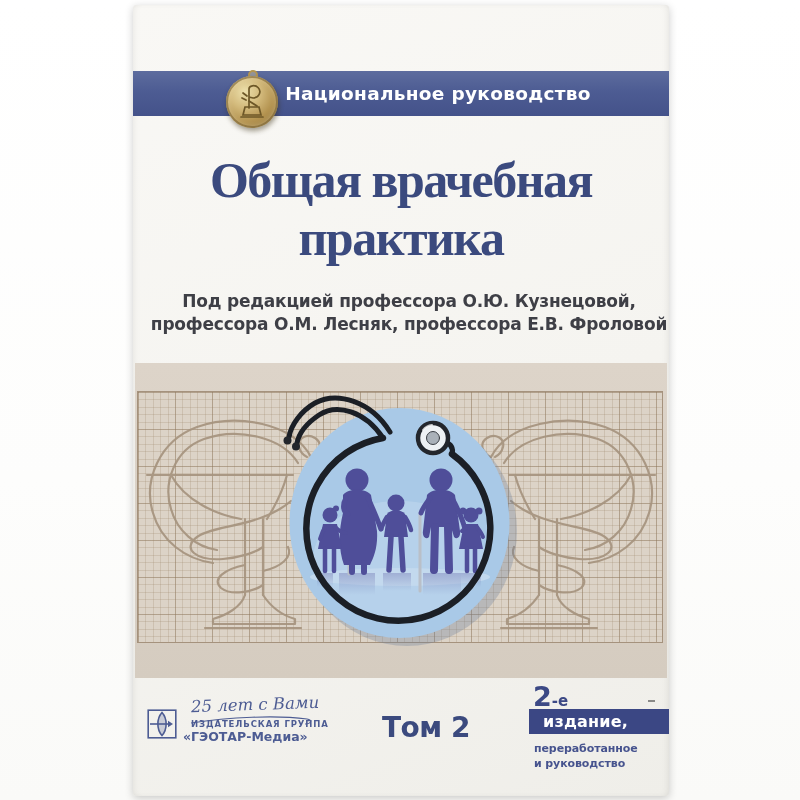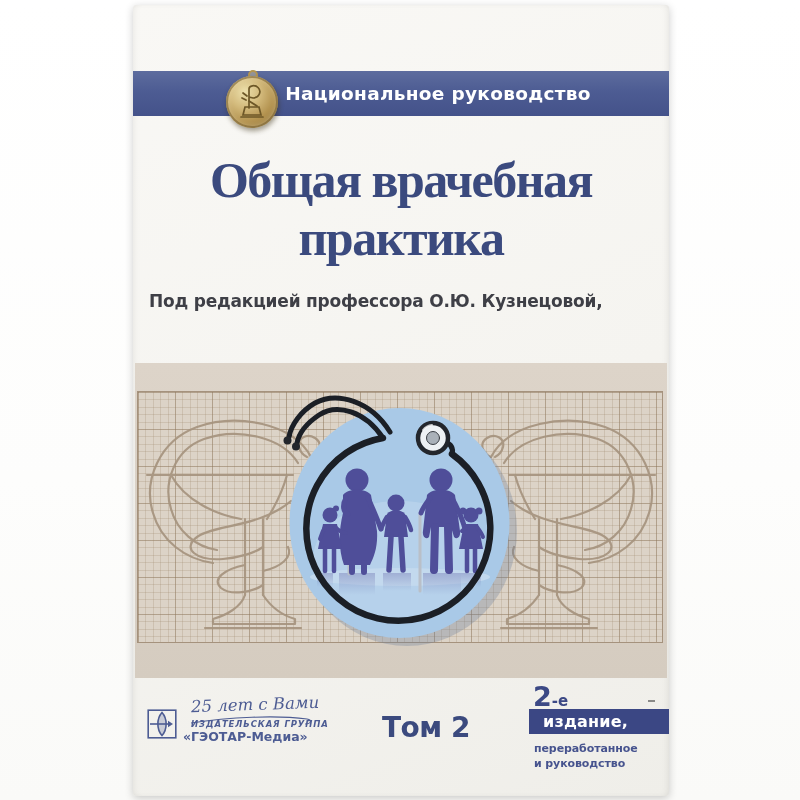--- a/index.html
+++ b/index.html
@@ -39,21 +39,21 @@
     box-shadow:1px 3px 5px rgba(55,45,15,.45), inset 0 0 0 2px rgba(112,88,40,.55), inset 0 0 7px rgba(255,246,214,.55);
   }
   .medal svg { position:absolute; left:8px; top:13px; }
 
   
   .title {
     position:absolute; left:0; top:146px; width:100%; text-align:center;
     color:#3b4a7e; font-weight:bold; font-size:50px; line-height:1.16; letter-spacing:-1.5px;font-family:Liberation Serif, serif;
   }
   .byline {
-    position:absolute; left:16px; top:285px; width:100%; text-align:left;
+    position:absolute; left:8px; top:285px; width:100%; text-align:center;
     color:#3e3f46; font-weight:bold; font-size:17px; line-height:1.35; letter-spacing:-.2px;
   }
 
   
   .panel {
     position:absolute; left:2px; top:358px; width:532px; height:315px;
     background:linear-gradient(180deg,#ddd4c9 0%,#d9d0c5 50%,#d5ccc0 100%);
     overflow:hidden;
   }
   .grid {
@@ -71,21 +71,21 @@
   .center-art { left:138px; top:18px; width:270px; height:290px; }
 
   
   .pub-logo { position:absolute; left:14px; top:688px; width:200px; height:62px; color:#4d5c93; }
   .pub-icon { position:absolute; left:0; top:16px; }
   .pub-script {
     position:absolute; left:44px; top:2px; font-family:"DejaVu Serif","Liberation Serif",serif;
     font-style:italic; font-size:16.5px; color:#4d5c93; transform:rotate(-2deg); white-space:nowrap;
   }
   .pub-flourish { position:absolute; left:42px; top:21px; }
-  .pub-group { position:absolute; left:44px; top:26px; font-size:8.5px; font-weight:bold; letter-spacing:.9px; white-space:nowrap;font-style:italic; }
+  .pub-group { position:absolute; left:44px; top:26px; font-size:8.5px; font-weight:bold; letter-spacing:.9px; white-space:nowrap; }
   .pub-name  { position:absolute; left:36px; top:36px; font-size:12.5px; font-weight:bold; white-space:nowrap; }
 
   .volume { position:absolute; left:238px; top:706px; width:110px; text-align:center;
             color:#3b4a7e; font-weight:bold; font-size:28px; letter-spacing:-.5px; }
 
   .edition { position:absolute; left:396px; top:676px; right:0; height:100px; }
   .ed-num { position:absolute; left:4px; top:0; color:#3c4985; font-weight:bold; }
   .ed-num .digit  { font-size:27px; }
   .ed-num .suffix { font-size:15px; }
   .ed-dash { position:absolute; right:14px; top:19px; width:7px; height:2px; background:#8a8a88; }
@@ -118,20 +118,21 @@
       </svg>
     </div>
 
     <div class="title">
       <div>Общая врачебная</div>
       <div>практика</div>
     </div>
 
     <div class="byline">
       <div>Под редакцией профессора О.Ю. Кузнецовой,</div>
+      <div>профессора О.М. Лесняк, профессора Е.В. Фроловой</div>
     </div>
 
     <div class="panel">
       <div class="grid"></div>
 
       <svg class="bowls" viewBox="0 0 532 315">
         <defs>
           <g id="bowl" stroke="#a6947f" stroke-width="2.2" fill="none" stroke-linejoin="round" stroke-linecap="round" opacity="0.92">
             <path d="M 170,48 C 152,14 96,4 56,18 C 18,32 2,72 12,104 C 20,132 44,150 72,154"></path>
             <path d="M 157,54 C 141,28 97,18 63,30 C 33,41 22,74 30,100 C 36,122 55,138 76,141"></path>

